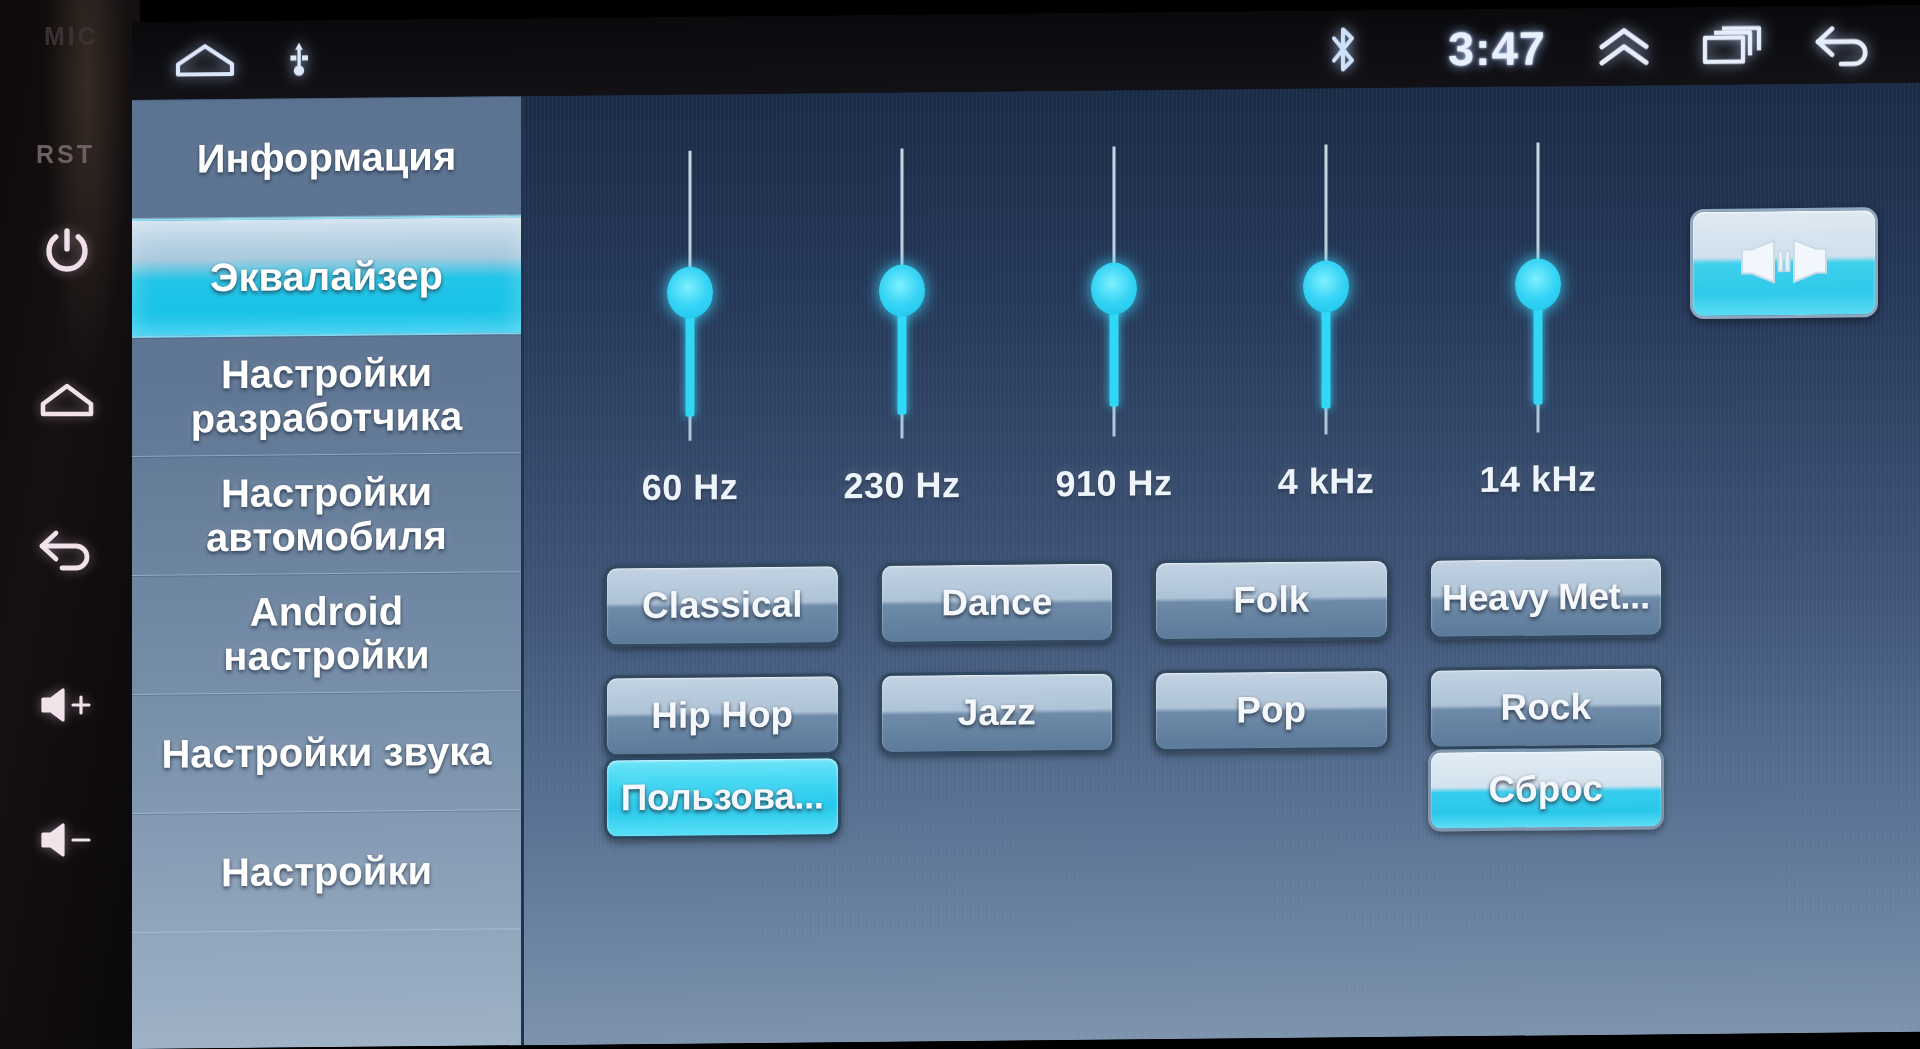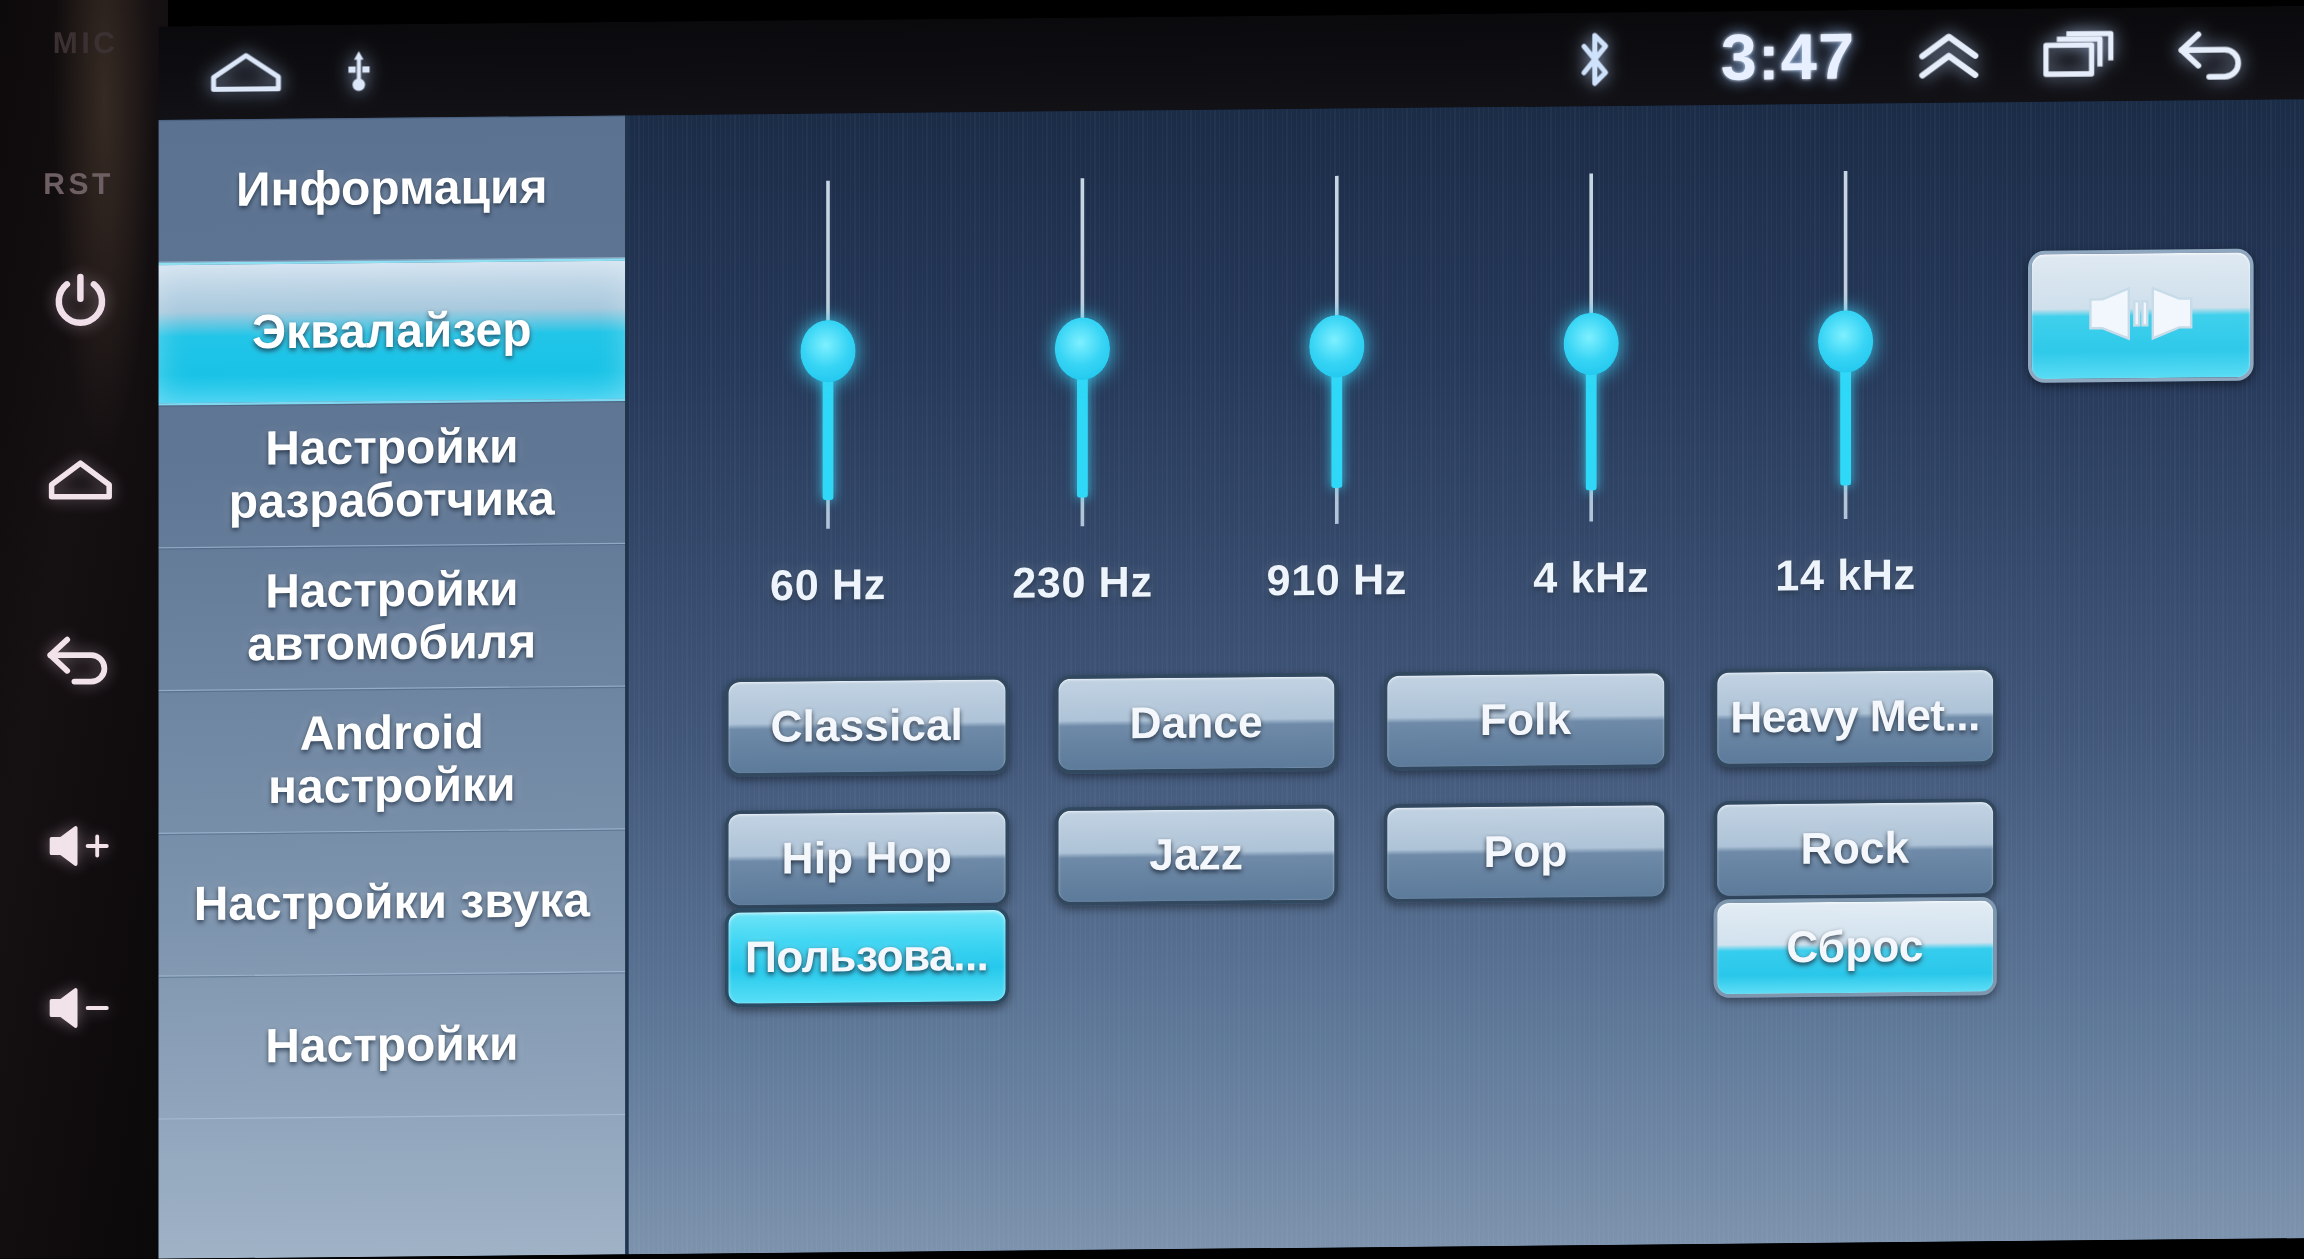--- a/index.html
+++ b/index.html
@@ -43,21 +43,21 @@
   .statusbar {
     position:relative; height:78px; width:100%;
     background:linear-gradient(180deg,#0a0a0d 0%, #111116 100%);
     display:flex; align-items:center;
   }
   .sb-left { display:flex; align-items:center; gap:52px; padding-left:42px; }
   .sb-right { margin-left:auto; display:flex; align-items:center; gap:50px; padding-right:44px; }
   .sb-icon { display:flex; align-items:center; justify-content:center;
              filter:drop-shadow(0 0 7px rgba(190,215,255,.75)); }
   .sb-clock {
-    color:#e8f0ff; font-size:54px; font-weight:700; letter-spacing:1px;
+    color:#e8f0ff; font-size:47px; font-weight:700; letter-spacing:1px;
     text-shadow:0 0 12px rgba(160,200,255,.9), 0 0 3px #fff;
     font-family:"Liberation Sans","DejaVu Sans",sans-serif;
     margin-left:40px;
   }
 
   
   .body {
     position:relative; width:100%; height:949px; display:flex;
     background:linear-gradient(180deg,#16243c 0%, #263b57 38%, #4a6382 78%, #5d7794 100%);
   }

